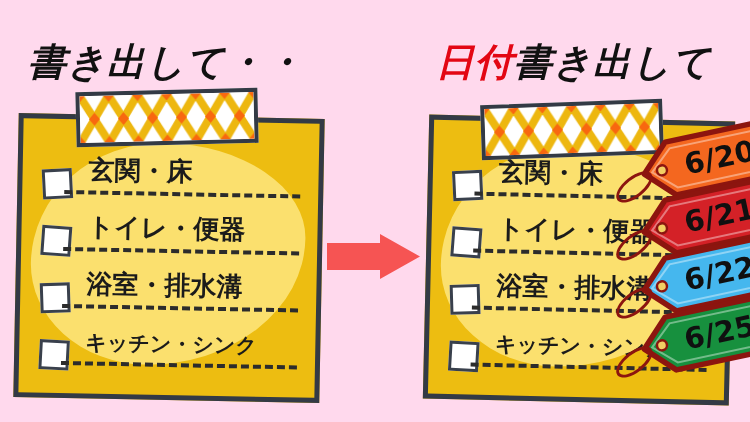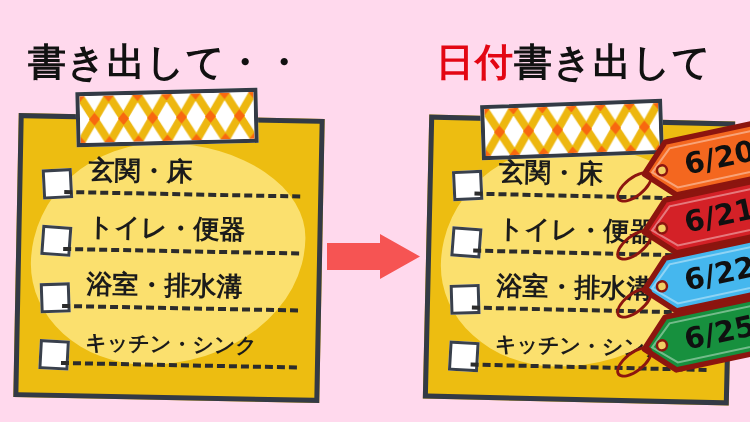--- a/index.html
+++ b/index.html
@@ -5,21 +5,21 @@
   html,body{margin:0;padding:0;}
   body{
     width:750px;height:422px;position:relative;overflow:hidden;
     background:#ffd9ed;
     font-family:"DejaVu Sans","Liberation Sans",sans-serif;
   }
   
   .title{
     position:absolute;top:12px;
     font-size:38px;font-weight:900;color:#111;
-    letter-spacing:1px;white-space:nowrap;
+    letter-spacing:1px;white-space:nowrap;font-style:italic;
   }
   .title-left{left:28px;}
   .title-right{left:436px;}
   .title-highlight{color:#e30613;}
   
   .note{
     position:absolute;width:306px;height:284px;
     background:#edbd11;border:5px solid #333a45;
     box-sizing:border-box;
   }

